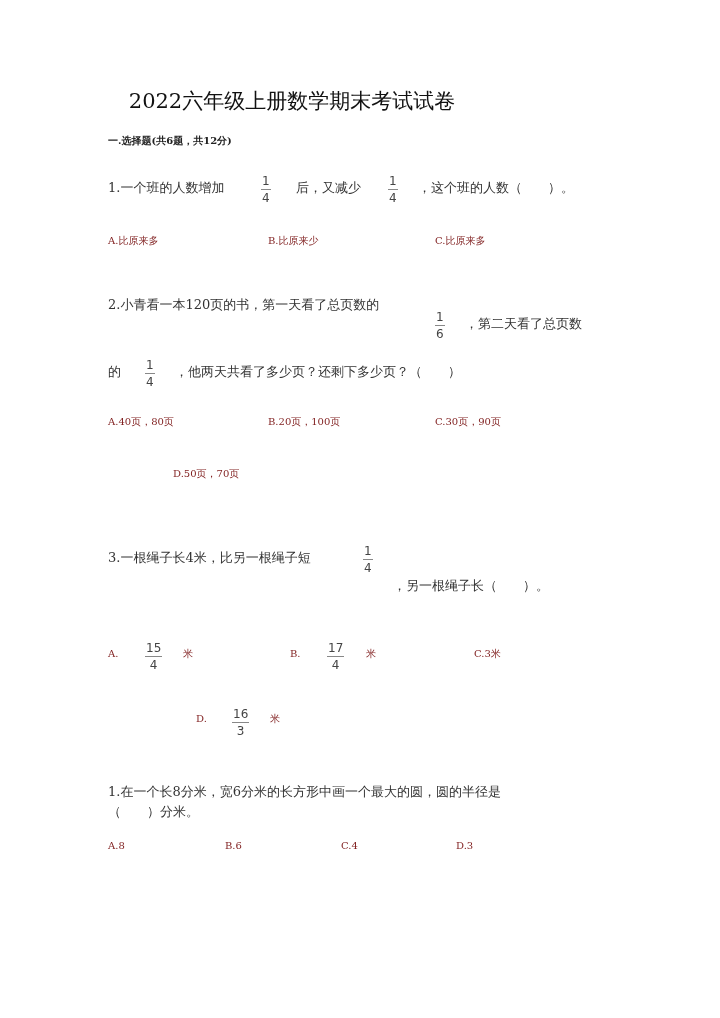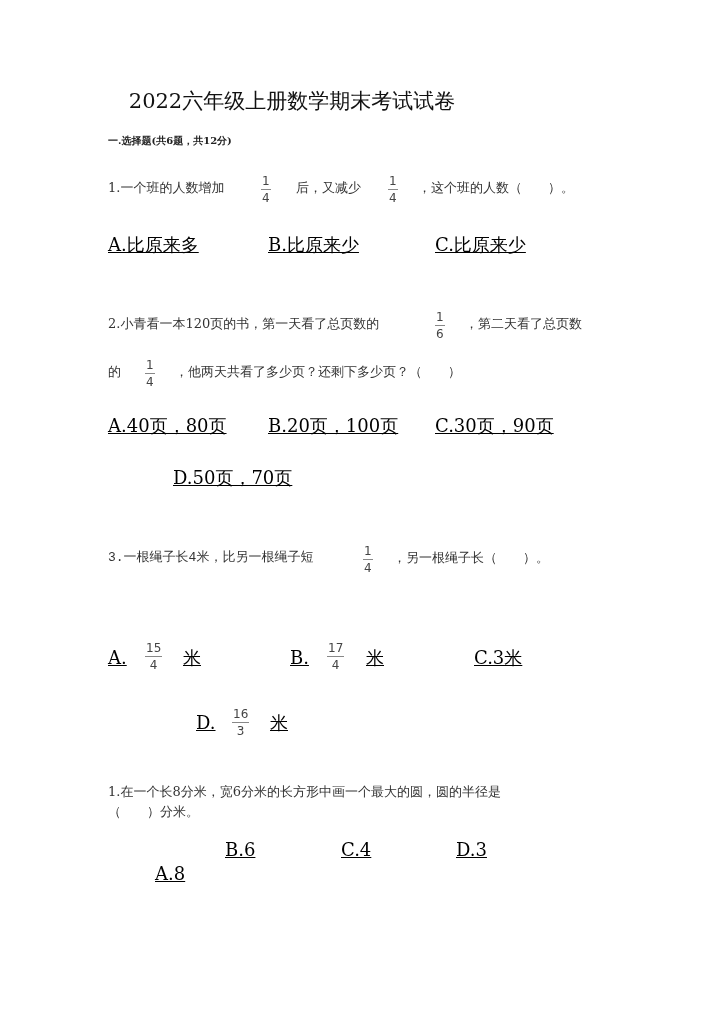--- a/index.html
+++ b/index.html
@@ -2,21 +2,21 @@
 <html><head>
 <meta charset="utf-8">
 <style>
   html, body { margin: 0; padding: 0; background: #ffffff; }
   body { width: 720px; height: 1018px; position: relative; overflow: hidden;
          font-family: "DejaVu Serif", "Liberation Serif", serif; color: #222222; }
   .abs { position: absolute; white-space: nowrap; line-height: 1; }
   .title { font-size: 21px; color: #111111; left: 0; width: 584px; text-align: center; top: 91px; }
   .section { font-size: 10px; color: #222222; font-weight: bold; }
   .q { font-size: 13px; color: #333333; }
-  .opt { font-size: 18px; color: #000000; text-decoration: underline; }
+  .opt { font-size: 10px; color: #7f1d1d; }
   .frac { position: absolute; display: inline-flex; flex-direction: column; align-items: center;
           font-family: "DejaVu Sans", "Liberation Sans", sans-serif; font-size: 12px; color: #444444; line-height: 1; }
   .frac .num { padding: 0 1px 2px 1px; }
   .frac .bar { width: 100%; min-width: 9px; border-top: 1px solid #888888; }
   .frac .den { padding-top: 2px; }
 </style>
 </head>
 <body>
 
 <div class="abs title">2022六年级上册数学期末考试试卷</div>
@@ -33,25 +33,25 @@
   <div class="abs q" style="left:296px; top:181px;">后，又减少</div>
   <div class="frac" style="left:388px; top:175px;">
     <span class="num">1</span>
     <span class="bar"></span>
     <span class="den">4</span>
   </div>
   <div class="abs q" style="left:418px; top:181px;">，这个班的人数（　　）。</div>
 
   <div class="abs opt" style="left:108px; top:236px;">A.比原来多</div>
   <div class="abs opt" style="left:268px; top:236px;">B.比原来少</div>
-  <div class="abs opt" style="left:435px; top:236px;">C.比原来少</div>
+  <div class="abs opt" style="left:435px; top:236px;">C.比原来多</div>
 </div>
 
 <div>
-  <div class="abs q" style="left:108px; top:317px;">2.小青看一本120页的书，第一天看了总页数的</div>
+  <div class="abs q" style="left:108px; top:298px;">2.小青看一本120页的书，第一天看了总页数的</div>
   <div class="frac" style="left:435px; top:311px;">
     <span class="num">1</span>
     <span class="bar"></span>
     <span class="den">6</span>
   </div>
   <div class="abs q" style="left:465px; top:317px;">，第二天看了总页数</div>
 
   <div class="abs q" style="left:108px; top:365px;">的</div>
   <div class="frac" style="left:145px; top:359px;">
     <span class="num">1</span>
@@ -60,27 +60,27 @@
   </div>
   <div class="abs q" style="left:175px; top:365px;">，他两天共看了多少页？还剩下多少页？（　　）</div>
 
   <div class="abs opt" style="left:108px; top:417px;">A.40页，80页</div>
   <div class="abs opt" style="left:268px; top:417px;">B.20页，100页</div>
   <div class="abs opt" style="left:435px; top:417px;">C.30页，90页</div>
   <div class="abs opt" style="left:173px; top:469px;">D.50页，70页</div>
 </div>
 
 <div>
-  <div class="abs q" style="left:108px; top:551px;font-family:Liberation Mono, monospace;">3.一根绳子长4米，比另一根绳子短</div>
+  <div class="abs q" style="left:108px; top:551px;">3.一根绳子长4米，比另一根绳子短</div>
   <div class="frac" style="left:363px; top:545px;">
     <span class="num">1</span>
     <span class="bar"></span>
     <span class="den">4</span>
   </div>
-  <div class="abs q" style="left:393px; top:551px;">，另一根绳子长（　　）。</div>
+  <div class="abs q" style="left:393px; top:579px;">，另一根绳子长（　　）。</div>
 
   <div>
     <div class="abs opt" style="left:108px; top:649px;">A.</div>
     <div class="frac" style="left:145px; top:642px;justify-content:flex-end;">
       <span class="num">15</span>
       <span class="bar"></span>
       <span class="den">4</span>
     </div>
     <div class="abs opt" style="left:183px; top:649px;">米</div>
   </div>
@@ -105,17 +105,17 @@
       <span class="den">3</span>
     </div>
     <div class="abs opt" style="left:270px; top:714px;">米</div>
   </div>
 </div>
 
 <div>
   <div class="abs q" style="left:108px; top:785px;">1.在一个长8分米，宽6分米的长方形中画一个最大的圆，圆的半径是</div>
   <div class="abs q" style="left:108px; top:805px;">（　　）分米。</div>
 
-  <div class="abs opt" style="left:108px; top:865px;margin-left:47px;">A.8</div>
+  <div class="abs opt" style="left:108px; top:841px;">A.8</div>
   <div class="abs opt" style="left:225px; top:841px;">B.6</div>
   <div class="abs opt" style="left:341px; top:841px;text-align:right;">C.4</div>
   <div class="abs opt" style="left:456px; top:841px;">D.3</div>
 </div>
 
 </body></html>

